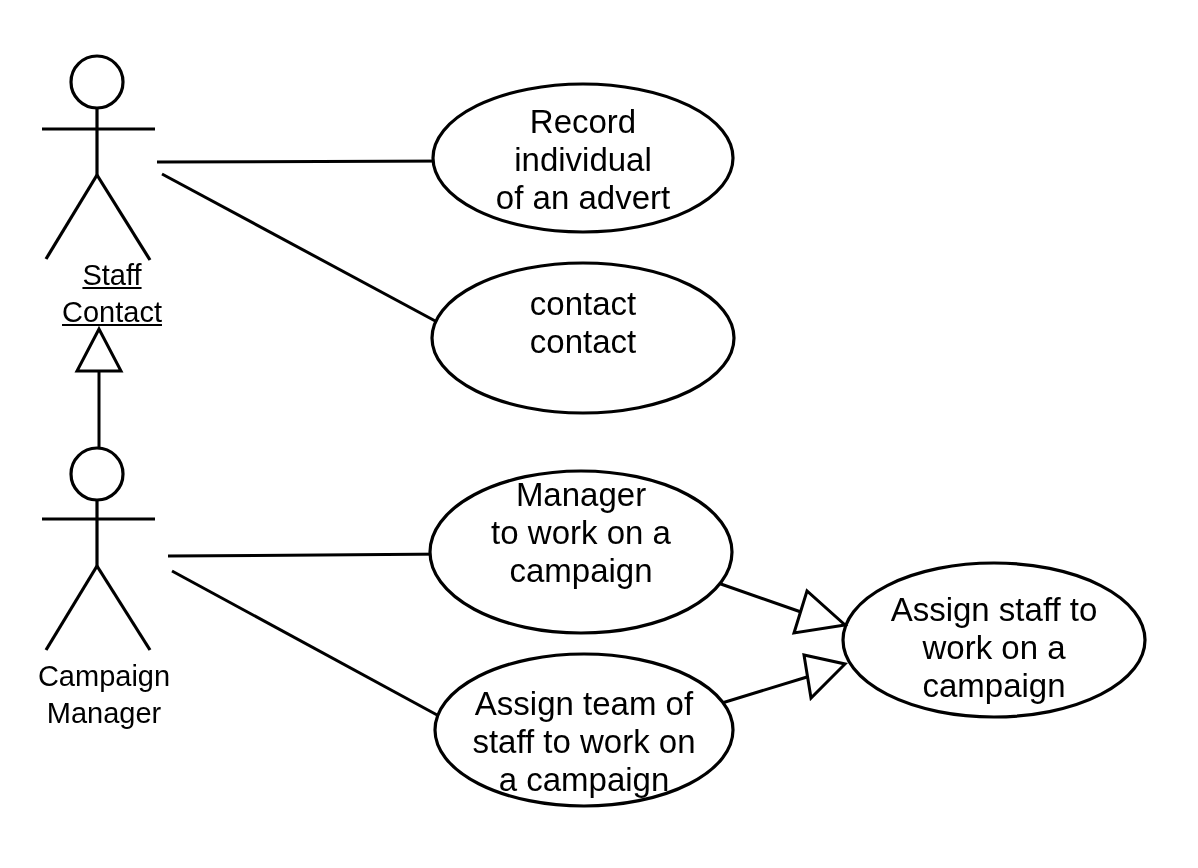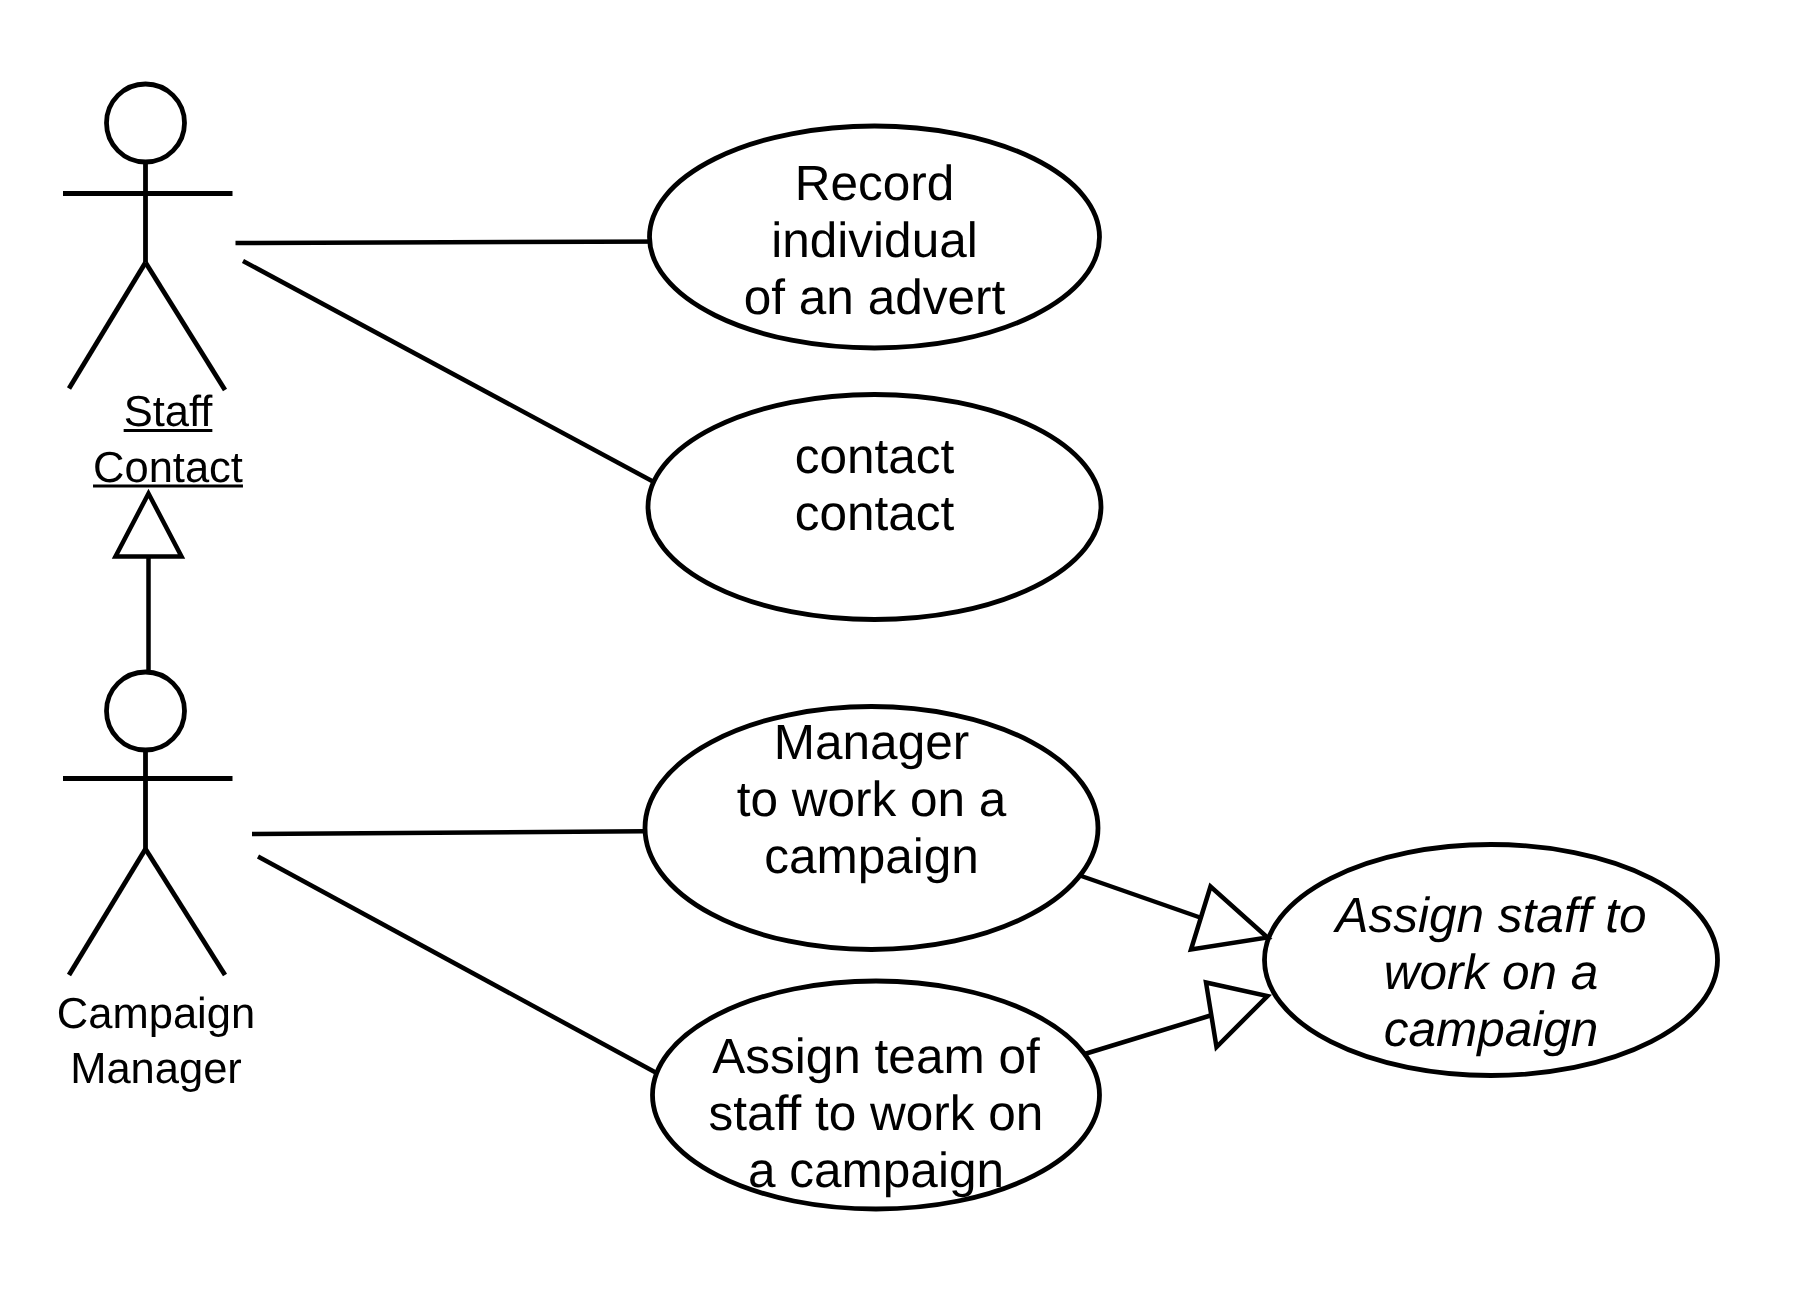--- a/index.html
+++ b/index.html
@@ -27,21 +27,20 @@
     text-align: center;
     color: #000000;
     white-space: nowrap;
   }
   .uc-label {
     width: 320px;
     font-size: 33px;
     line-height: 38px;
   }
   .uc-label.abstract {
-    font-style: italic;
   }
   .actor-label {
     width: 200px;
     font-size: 29px;
     line-height: 37px;
   }
 </style>
 </head>
 <body>
 

